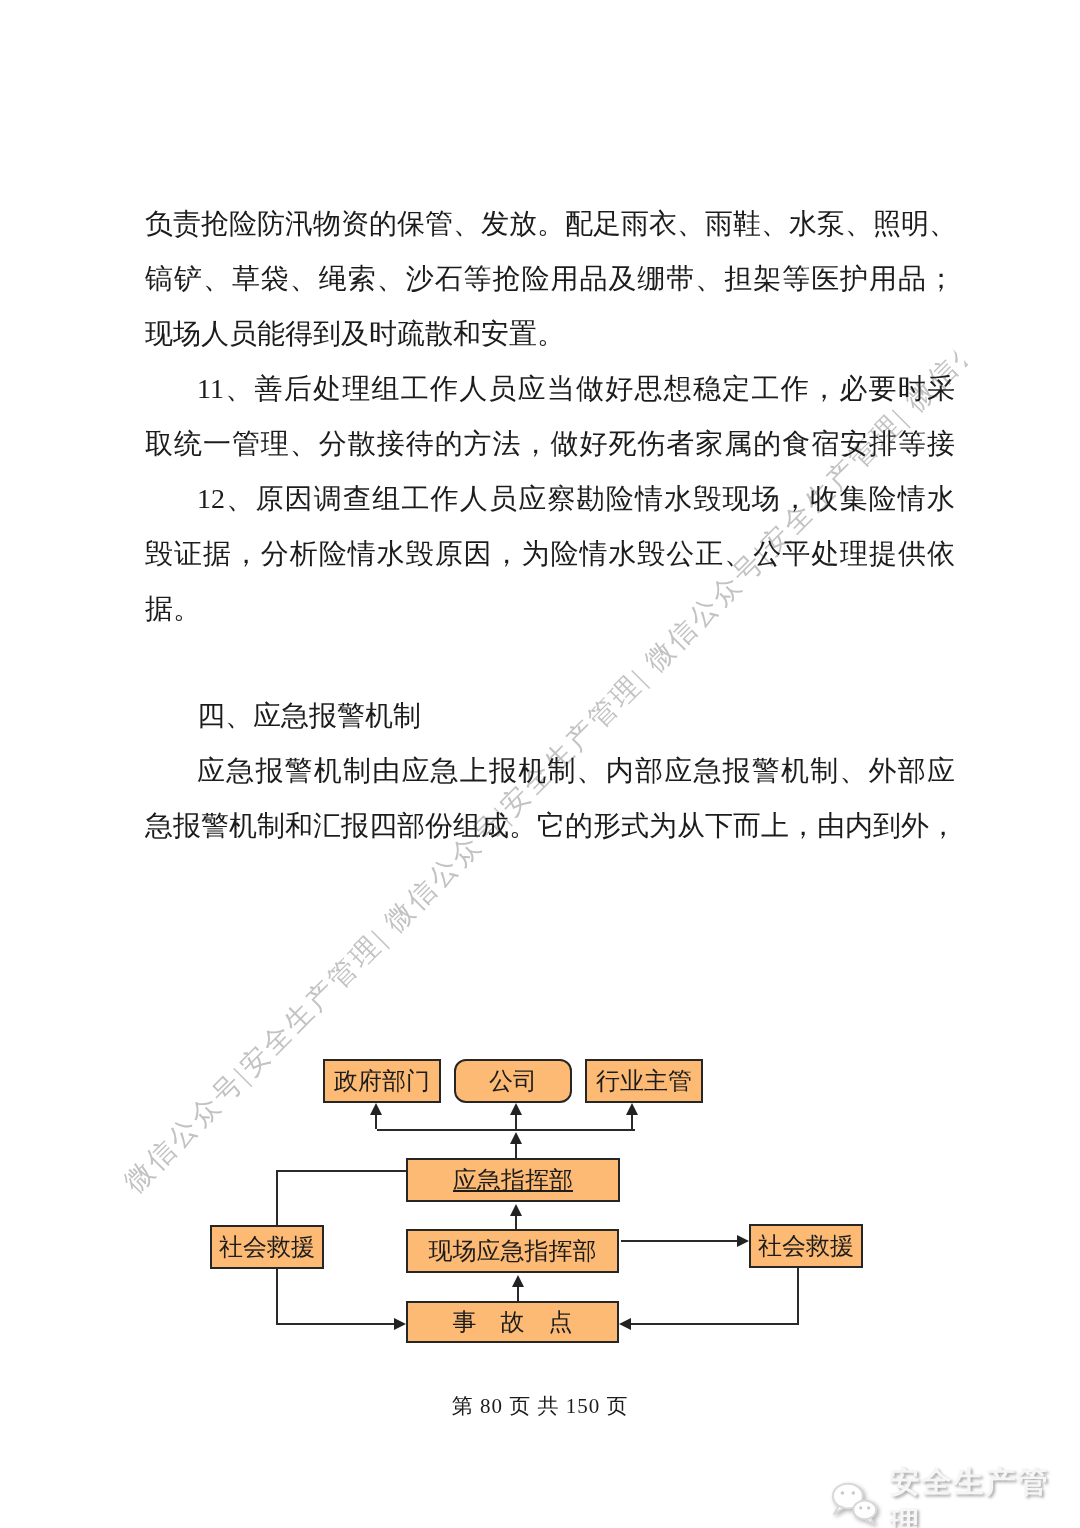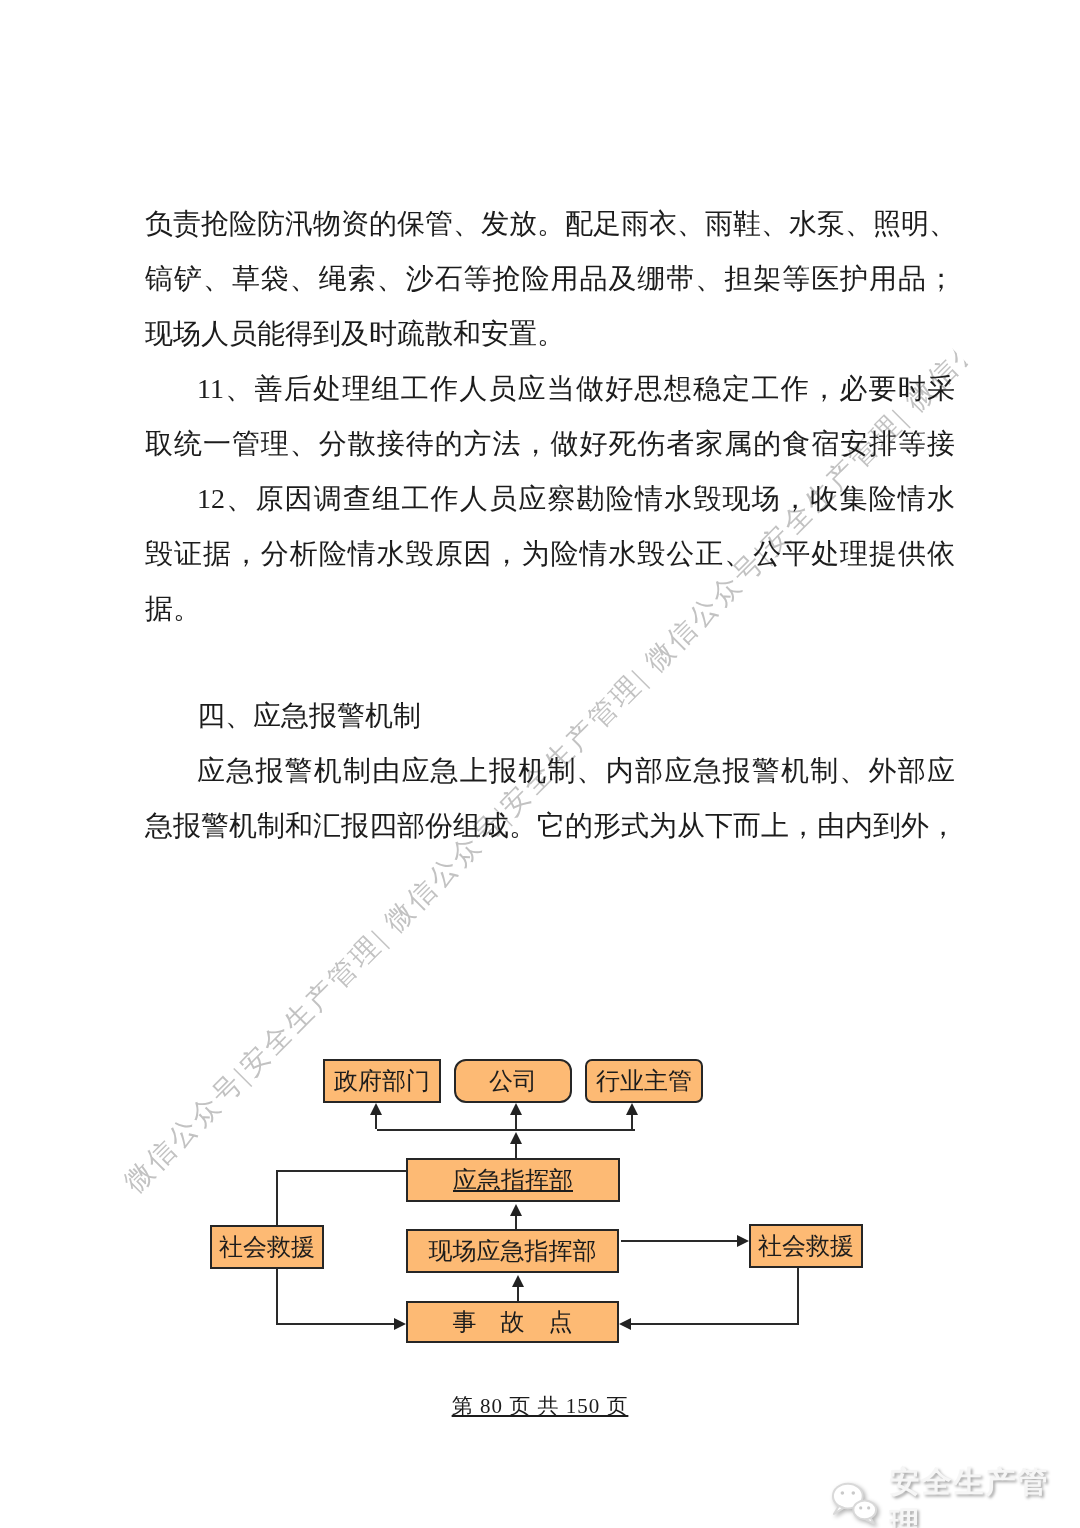--- a/index.html
+++ b/index.html
@@ -33,31 +33,31 @@
   .hline,.vline { position:absolute; background:#2a2a2a; z-index:2; }
   .hline { height:2px; } .vline { width:2px; }
   .ah { position:absolute; width:0; height:0; z-index:3; }
   .ah.up    { border-left:6px solid transparent; border-right:6px solid transparent; border-bottom:12px solid #222222; }
   .ah.right { border-top:6px solid transparent; border-bottom:6px solid transparent; border-left:12px solid #222222; }
   .ah.left  { border-top:6px solid transparent; border-bottom:6px solid transparent; border-right:12px solid #222222; }
 
   
   .b-gov      { left:323px; top:1059px; width:118px; height:44px; }
   .b-company  { left:454px; top:1059px; width:118px; height:44px;border-radius:12px; }
-  .b-industry { left:585px; top:1059px; width:118px; height:44px;border-radius:7px; }
+  .b-industry { left:585px; top:1059px; width:118px; height:44px; }
   .b-hq       { left:406px; top:1158px; width:214px; height:44px;text-decoration:underline; }
   .b-soc-l    { left:210px; top:1225px; width:114px; height:44px; }
   .b-site     { left:406px; top:1229px; width:213px; height:44px; }
   .b-soc-r    { left:749px; top:1224px; width:114px; height:44px; }
   .b-acc      { left:406px; top:1301px; width:213px; height:42px; }
 
   
   .pagenum {
     position:absolute; left:0; right:0; top:1392px; text-align:center;
-    font-size:21px; letter-spacing:1px; z-index:2;text-decoration:underline;
+    font-size:21px; letter-spacing:1px; z-index:2;
   }
   .brand {
     position:absolute; left:828px; top:1462px; display:flex; align-items:center;
     gap:10px; z-index:2;
   }
   .brand-text {
     font-size:30px; font-weight:bold; letter-spacing:2px; color:#f6f6f6;
     text-shadow:2px 2px 3px #a8a8a8;
   }
   .wx-icon { filter:drop-shadow(2px 2px 2px #b0b0b0); }

